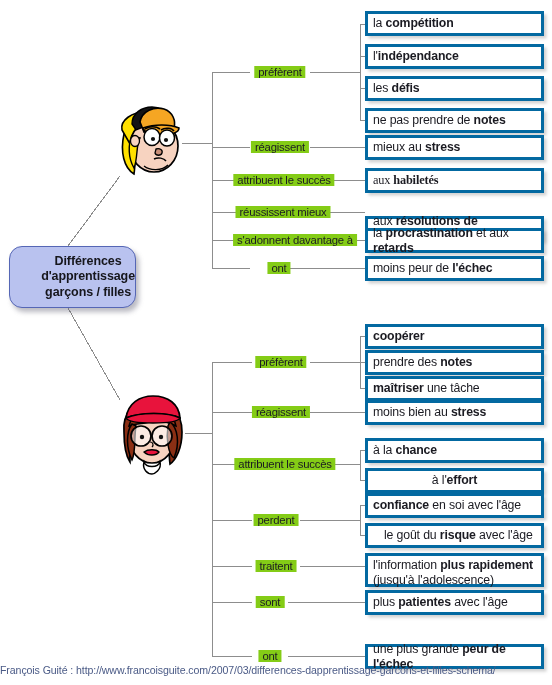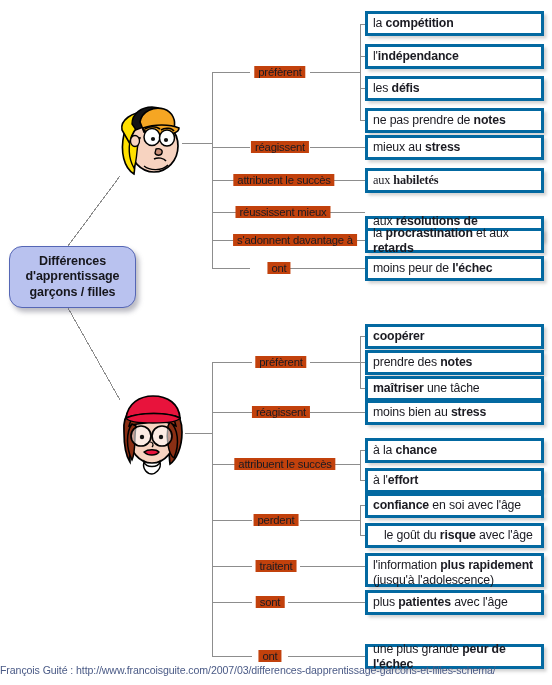--- a/index.html
+++ b/index.html
@@ -30,21 +30,21 @@
     left: 9px;
     top: 246px;
     width: 127px;
     height: 62px;
     background: #b9c2ef;
     border: 1.6px solid #5566b5;
     border-radius: 13px;
     box-shadow: 3px 4px 5px rgba(90,90,110,0.42);
     display: flex;
     align-items: center;
-    justify-content: center;
+    justify-content: flex-end;
     box-sizing: border-box;
   }
   .root-node .root-text {
     font-size: 12.5px;
     font-weight: bold;
     color: #16161c;
     text-align: center;
     line-height: 15.5px;
     white-space: pre-line;
     letter-spacing: -0.1px;
@@ -74,21 +74,21 @@
 
   
   .branch-label {
     position: absolute;
     font-size: 11.3px;
     color: #1b1b22;
     letter-spacing: -0.2px;
     white-space: nowrap;
     text-align: center;
     transform: translate(-50%, -50%);
-    background: #c2410c;
+    background: #84cc16;
     padding: 0 4px;
   }
 
   
   .avatar {
     position: absolute;
   }
 
   
   .footer {
@@ -292,21 +292,21 @@
   </div>
   <div class="leaf" style="top:376px; height:25px;">
     <span class="leaf-text"><b>maîtriser</b><span> une tâche</span></span>
   </div>
   <div class="leaf" style="top:400px; height:25px;">
     <span class="leaf-text"><span>moins bien au </span><b>stress</b></span>
   </div>
   <div class="leaf" style="top:438px; height:25px;">
     <span class="leaf-text"><span>à la </span><b>chance</b></span>
   </div>
-  <div class="leaf" style="top:468px; height:25px;">
+  <div class="leaf" style="top:468px; height:25px;justify-content:center;">
     <span class="leaf-text"><span>à l'</span><b>effort</b></span>
   </div>
   <div class="leaf" style="top:493px; height:25px;">
     <span class="leaf-text"><b>confiance</b><span> en soi avec l'âge</span></span>
   </div>
   <div class="leaf" style="top:523px; height:25px;padding-left:16px;">
     <span class="leaf-text"><span>le goût du </span><b>risque</b><span> avec l'âge</span></span>
   </div>
   <div class="leaf" style="top:553px; height:34px; align-items:flex-start; padding-top:2px;">
     <span class="leaf-text"><span>l'information </span><b>plus rapidement</b><span>

